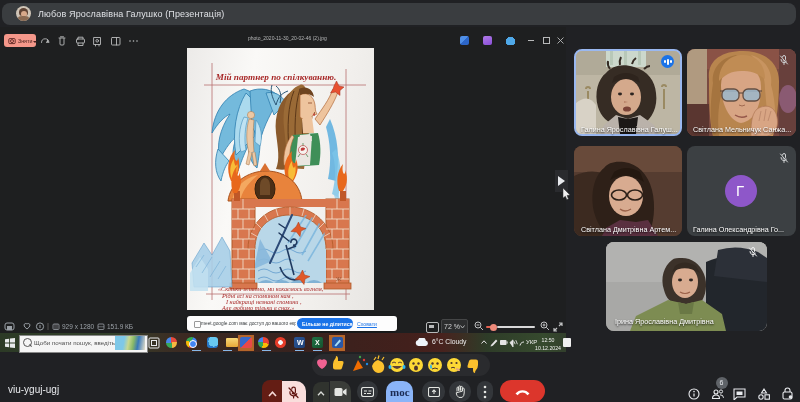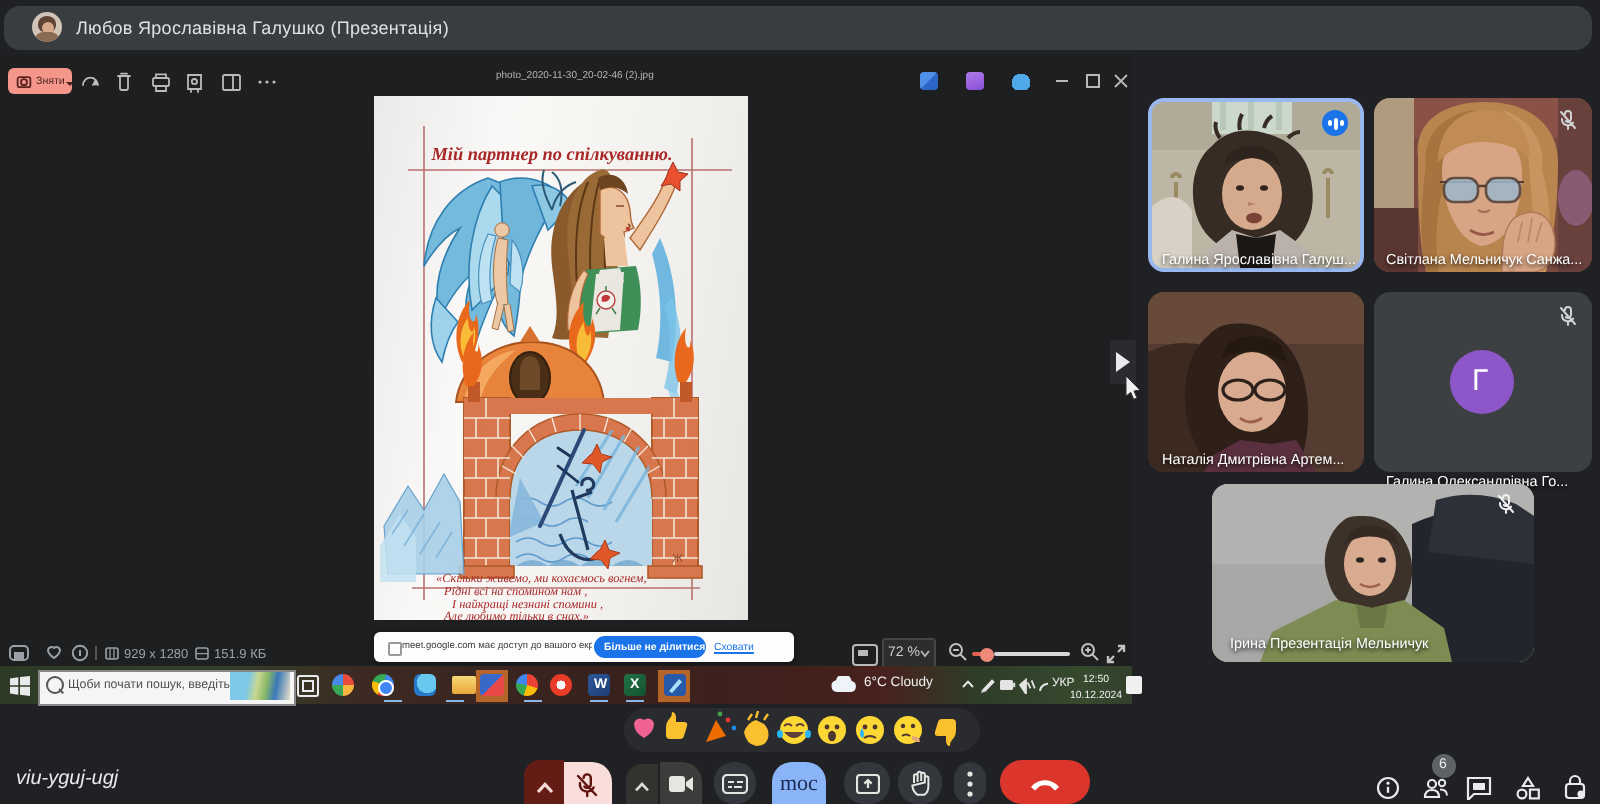--- a/index.html
+++ b/index.html
@@ -391,52 +391,52 @@
     <path d="M0 30 Q20 20 40 32 L40 90 L0 90 Z" fill="#3c2a20"></path>
     <path d="M30 22 C20 30 16 48 20 66 C24 80 30 88 38 90 L74 90 C80 78 82 60 78 44 C74 28 64 18 50 16 C40 15 34 17 30 22 Z" fill="#2e2018"></path>
     <ellipse cx="52" cy="50" rx="17" ry="20" fill="#d8ab90"></ellipse>
     <path d="M36 34 Q52 24 70 36 L66 26 Q52 18 40 26 Z" fill="#241810"></path>
     <ellipse cx="45" cy="49" rx="7.5" ry="5" fill="none" stroke="#2c2018" stroke-width="1.6"></ellipse>
     <ellipse cx="61" cy="49" rx="7.5" ry="5" fill="none" stroke="#2c2018" stroke-width="1.6"></ellipse>
     <path d="M46 63 q5 4 11 0" stroke="#9a6048" stroke-width="1.4" fill="none"></path>
     <path d="M32 82 L46 74 L62 76 L74 74 L84 90 L28 90 Z" fill="#5a3040"></path>
   </svg>
 </div>
-<div class="abs" style="left:581px;top:225px;color:#fff;font-size:7.2px;text-shadow:0 1px 2px rgba(0,0,0,.9);">Наталія Дмитрівна Артем...</div>
+<div class="abs" style="left:581px;top:225px;color:#fff;font-size:7.2px;text-shadow:0 1px 2px rgba(0,0,0,.9);">Світлана Дмитрівна Артем...</div>
 
 <div class="abs" style="left:687px;top:146px;width:109px;height:90px;border-radius:8px;background:#3c4043;"></div>
 <div class="abs" style="left:725px;top:175px;width:32px;height:32px;border-radius:50%;background:#8e57c9;"></div>
 <div class="abs" style="left:736px;top:182px;color:#fff;font-size:15px;">Г</div>
 <svg class="abs" style="left:779px;top:153px" width="10" height="10" viewBox="0 0 10 10">
     <path d="M3.5 2 a1.5 1.5 0 0 1 3 0 v2.5 a1.5 1.5 0 0 1 -2.6 1 M2 4.5 a3 3 0 0 0 5.5 1.8 M5 8 v1.5 M1.5 1 l7 8" stroke="#cfd1d3" stroke-width="1" fill="none" stroke-linecap="round"></path>
   </svg>
-<div class="abs" style="left:693px;top:236px;color:#fff;font-size:7.2px;text-shadow:0 1px 2px rgba(0,0,0,.9);">Галина Олександрівна Го...</div>
+<div class="abs" style="left:693px;top:225px;color:#fff;font-size:7.2px;text-shadow:0 1px 2px rgba(0,0,0,.9);">Галина Олександрівна Го...</div>
 
 <div class="abs" style="left:606px;top:242px;width:161px;height:89px;border-radius:8px;overflow:hidden;background:#9a9a98;">
   <svg width="161" height="89" viewBox="0 0 161 89">
     <rect width="161" height="89" fill="#a8a8a6"></rect>
     <rect x="0" y="0" width="161" height="40" fill="#b2b2b0"></rect>
     <path d="M100 20 Q120 10 140 18 L161 30 L161 89 L100 89 Z" fill="#22262c"></path>
     <path d="M112 8 Q132 2 152 10 L161 16 L161 40 L108 34 Z" fill="#2c3038"></path>
     <path d="M66 18 C58 24 54 36 58 48 C60 56 64 60 70 62 L94 62 C100 54 102 42 98 32 C94 22 86 16 76 16 C72 16 68 16 66 18 Z" fill="#3c322a"></path>
     <ellipse cx="79" cy="40" rx="13" ry="16" fill="#d8ab90"></ellipse>
     <path d="M66 30 Q79 22 94 31 L90 24 Q78 17 69 24 Z" fill="#342a22"></path>
     <ellipse cx="74" cy="38" rx="2" ry="1.4" fill="#2c2420"></ellipse>
     <ellipse cx="85" cy="38" rx="2" ry="1.4" fill="#2c2420"></ellipse>
     <path d="M74 50 q5 3 10 0" stroke="#9a6048" stroke-width="1.2" fill="none"></path>
     <path d="M30 74 L62 58 L80 62 L96 58 L116 72 L120 89 L24 89 Z" fill="#7d8c52"></path>
     <path d="M72 60 L80 62 L88 60 L86 72 L74 72 Z" fill="#6a7845"></path>
   </svg>
 </div>
 <svg class="abs" style="left:748px;top:247px" width="10" height="10" viewBox="0 0 10 10">
     <path d="M3.5 2 a1.5 1.5 0 0 1 3 0 v2.5 a1.5 1.5 0 0 1 -2.6 1 M2 4.5 a3 3 0 0 0 5.5 1.8 M5 8 v1.5 M1.5 1 l7 8" stroke="#f0f0f0" stroke-width="1" fill="none" stroke-linecap="round"></path>
   </svg>
-<div class="abs" style="left:615px;top:317px;color:#fff;font-size:7.2px;text-shadow:0 1px 2px rgba(0,0,0,.9);">Ірина Презентація Мельничук</div>
-
-<div class="abs" style="left:8px;top:384px;color:#e8eaed;font-size:10px;font-style:italic;">viu-yguj-ugj</div>
+<div class="abs" style="left:615px;top:317px;color:#fff;font-size:7.2px;text-shadow:0 1px 2px rgba(0,0,0,.9);">Ірина Ярославівна Дмитрівна</div>
+
+<div class="abs" style="left:8px;top:384px;color:#e8eaed;font-size:10px;">viu-yguj-ugj</div>
 
 <div class="abs" style="left:312px;top:354px;width:178px;height:22px;background:#2a2b2e;border-radius:11px;"></div>
 <svg class="abs" style="left:308px;top:354px" width="178" height="22" viewBox="0 0 178 22">
 
   <path d="M9 8 a3 3 0 0 1 5 -2 a3 3 0 0 1 5 2 q0 4 -5 7 q-5 -3 -5 -7 z" fill="#f06292"></path>
 
   <path d="M25 10 q0 -3 2 -5 q1 -1 1 -3 q2 0 2 3 l0 2 h4 q2 0 1.5 2 l-1.5 5 q-.5 1.5 -2 1.5 h-5 q-2 0 -2 -2 z" fill="#fbc02d"></path>
 
   <path d="M45 17 L50 6 L55 14 Z" fill="#ef6c00"></path>
   <circle cx="56" cy="6" r="1.2" fill="#e53935"></circle>
@@ -491,21 +491,21 @@
     <path d="M9 4 L12.5 1.5 V8.5 L9 6 Z" fill="#e4e6e2"></path>
   </svg>
 
 <div class="abs" style="left:357px;top:381px;width:21px;height:21px;background:#33363a;border-radius:10px;"></div>
 <svg class="abs" style="left:361px;top:387px" width="13" height="10" viewBox="0 0 13 10">
     <rect x="0.5" y="0.5" width="12" height="9" rx="2" fill="none" stroke="#e4e6e2" stroke-width="1.1"></rect>
     <path d="M3 4 h3 M7.5 4 h3 M3 6.5 h2 M6 6.5 h4" stroke="#e4e6e2" stroke-width="1.1"></path>
   </svg>
 
 <div class="abs" style="left:386px;top:381px;width:27px;height:21px;background:#8ab4f8;border-radius:10px 10px 0 0;"></div>
-<div class="abs" style="left:390px;top:386px;color:#1b2a52;font-size:11px;font-family:'Liberation Serif',serif;">moc</div>
+<div class="abs" style="left:390px;top:386px;color:#1b2a52;font-size:11px;font-family:'Liberation Serif',serif;font-weight:bold;">moc</div>
 
 <div class="abs" style="left:422px;top:381px;width:23px;height:21px;background:#33363a;border-radius:10px;"></div>
 <svg class="abs" style="left:428px;top:387px" width="12" height="10" viewBox="0 0 12 10">
     <rect x="0.5" y="0.5" width="11" height="9" rx="1.5" fill="none" stroke="#e4e6e2" stroke-width="1.1"></rect>
     <path d="M6 7 V3 M4.2 4.8 L6 3 L7.8 4.8" stroke="#e4e6e2" stroke-width="1.1" fill="none"></path>
   </svg>
 
 <div class="abs" style="left:449px;top:381px;width:22px;height:21px;background:#33363a;border-radius:10px;"></div>
 <svg class="abs" style="left:455px;top:385px" width="11" height="13" viewBox="0 0 11 13">
     <path d="M2 6.5 V3 a0.9 0.9 0 0 1 1.8 0 V6 M3.8 5.5 V1.8 a0.9 0.9 0 0 1 1.8 0 V5.5 M5.6 5.5 V2.3 a0.9 0.9 0 0 1 1.8 0 V6 M7.4 6.2 V4 a0.9 0.9 0 0 1 1.8 0 V8 q0 3 -2 4.4 h-3.4 q-2.4 -1.6 -2.6 -4.6 z" fill="none" stroke="#e4e6e2" stroke-width="1"></path>

